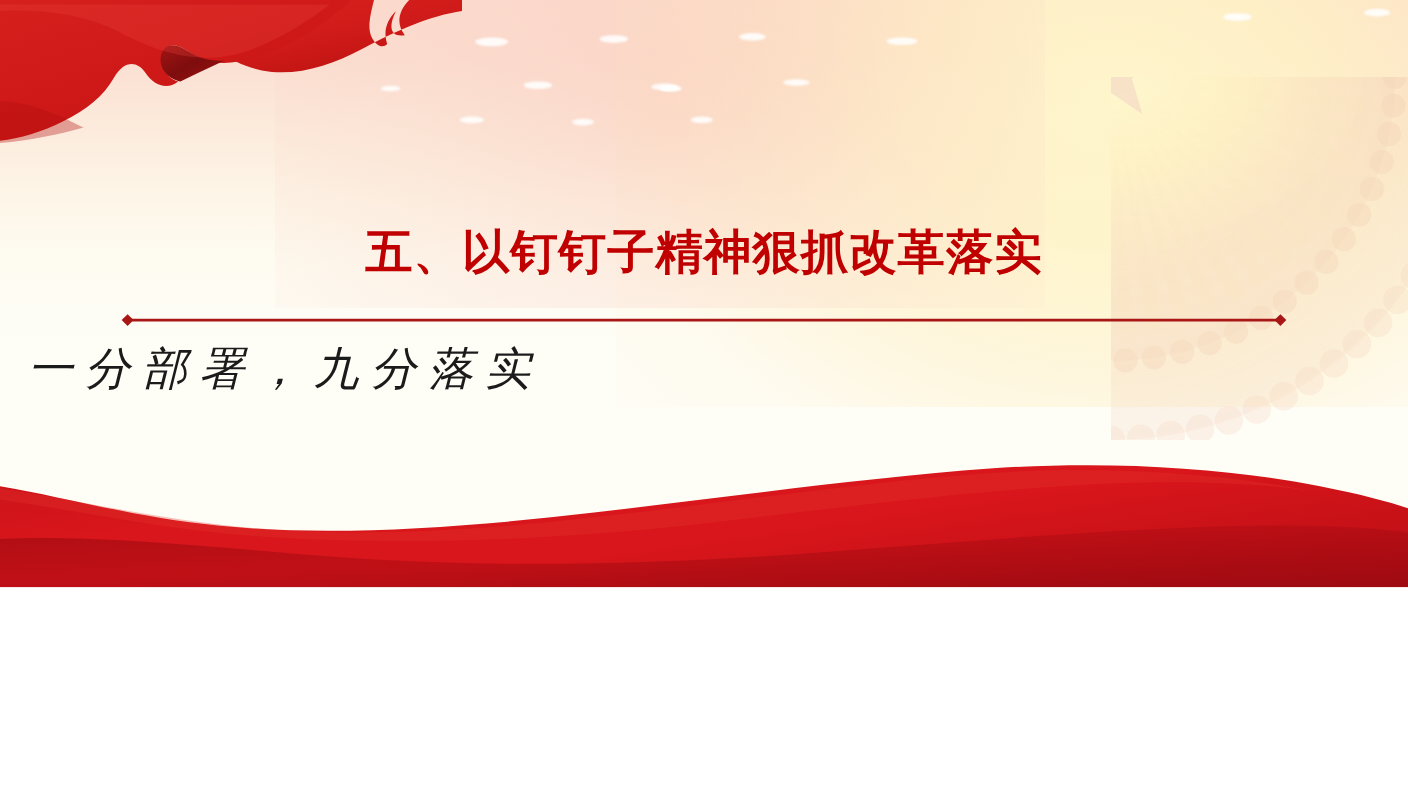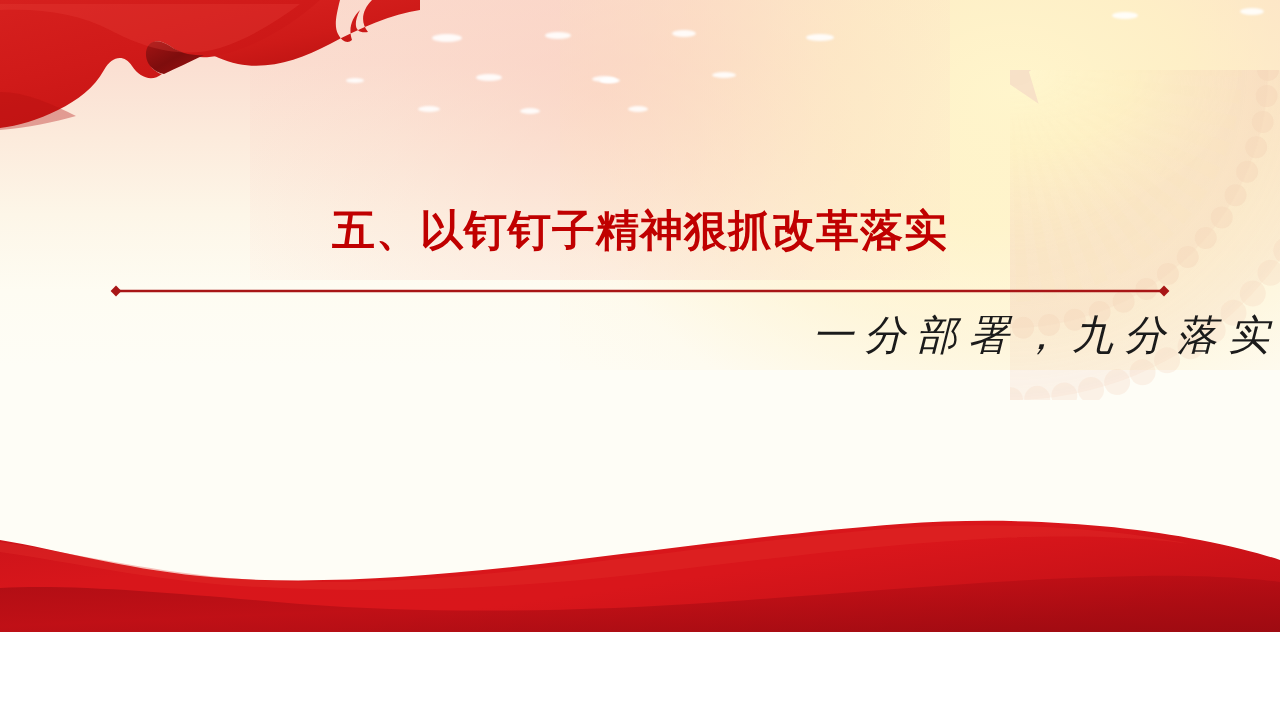--- a/index.html
+++ b/index.html
@@ -8,21 +8,21 @@
     padding: 0;
     background: #ffffff;
   }
   body {
     font-family: "Liberation Sans", "DejaVu Sans", sans-serif;
   }
 
   #slide {
     position: relative;
     width: 1280px;
-    height: 632px;
+    height: 534px;
     overflow: hidden;
     background: #FEFDF6;
   }
 
   
   .bg-base {
     position: absolute;
     inset: 0;
     background: linear-gradient(180deg,
         #FBDCCF 0%,
@@ -138,21 +138,22 @@
     top: 285px;
     width: 1060px;
     height: 12px;
   }
 
   .body-lines {
     position: absolute;
     left: 0;
     right: 0;
     top: 300px;
-    text-align: right;
+    text-align: left;
+    padding-left: 14px;
   }
   .body-line {
     font-family: "DejaVu Serif", "Liberation Serif", serif;
     font-size: 41px;
     font-weight: normal;
     font-style: italic;
     color: #1B1B1B;
     letter-spacing: 11px;
     line-height: 70px;
     white-space: nowrap;

